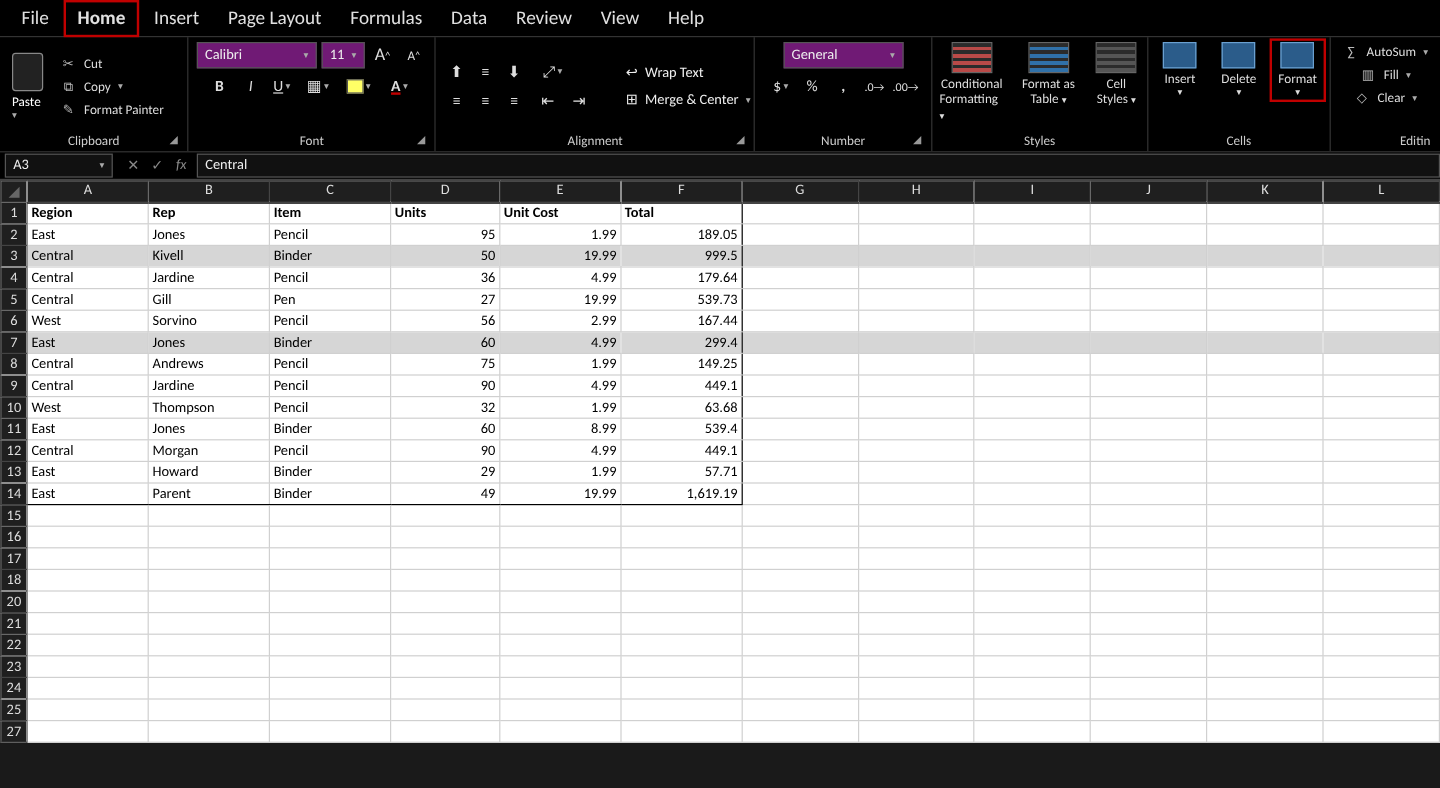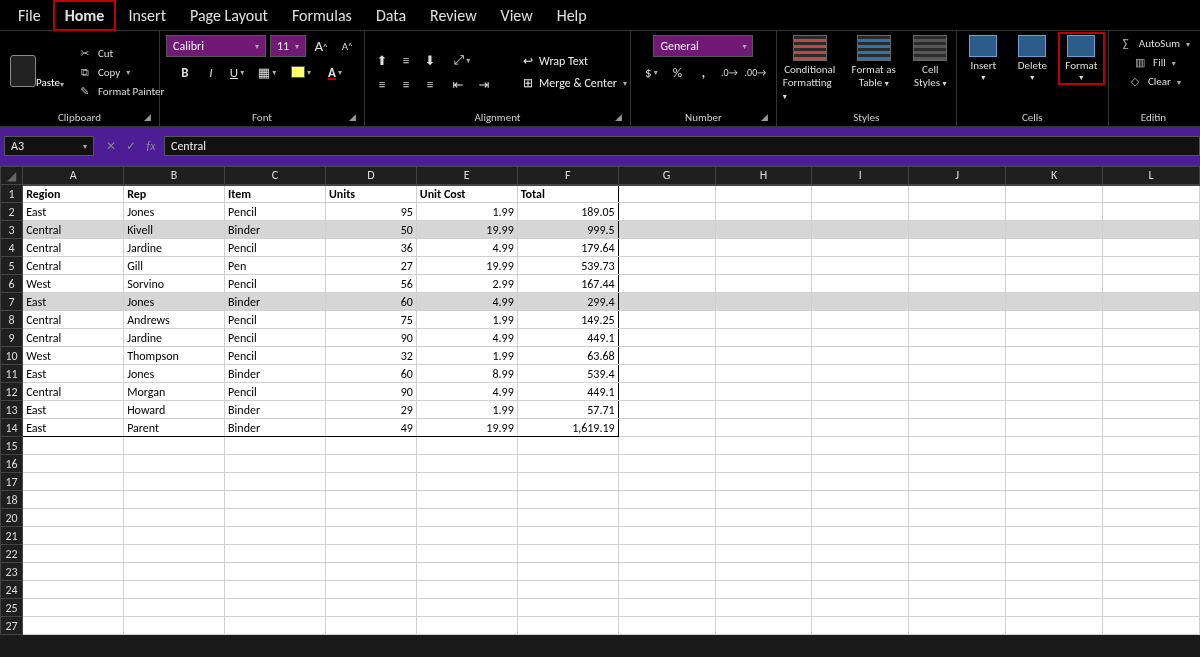--- a/index.html
+++ b/index.html
@@ -59,21 +59,21 @@
     position: absolute;
     right: 2px;
     bottom: 2px;
     font-size: 9px;
     color: #999;
     cursor: pointer;
   }
   
   .clipboard-body { display: flex; gap: 6px; }
   .paste-btn {
-    display: flex; flex-direction: row; align-items: flex-end;
+    display: flex; flex-direction: column; align-items: flex-start;
     padding: 2px 4px; cursor: pointer; font-size: 11px;
   }
   .paste-btn .clip-icon {
     width: 26px; height: 32px; border: 1px solid #888;
     border-radius: 3px; margin-bottom: 2px; background:#222;
   }
   .small-stack { display: flex; flex-direction: column; gap: 2px; }
   .small-btn {
     display: flex; align-items: center; gap: 6px;
     padding: 2px 4px; cursor: pointer; font-size: 11px; color:#ddd;
@@ -139,22 +139,22 @@
   .cell-btn .cicon {
     width:28px; height:22px; margin-bottom:2px;
     background:#2b5c8a; border:1px solid #6aa0d0;
   }
   .cell-btn.highlight { outline:2px solid #c00000; outline-offset:1px; }
   
   .editing-body { display:flex; flex-direction:column; gap:2px; }
   
   .fx-row {
     display:flex; align-items:center;
-    background:#4c1d95; border-top:1px solid #333; border-bottom:1px solid #444;
-    height:40px;
+    background:#000000; border-top:1px solid #333; border-bottom:1px solid #444;
+    height:24px;
   }
   .name-box {
     width:90px; border:1px solid #555; background:#111;
     height:20px; margin:0 4px; display:flex; align-items:center;
     padding:0 6px; color:#eee; justify-content:space-between; font-size:12px;
   }
   .fx-ctrl { display:flex; align-items:center; gap:2px; color:#888; padding:0 4px;}
   .fx-btn { width:18px; text-align:center; cursor:pointer; }
   .fx-input {
     flex:1; height:20px; background:#111; border:1px solid #555;
@@ -383,21 +383,21 @@
         <span class="small-ico">▥</span>
         <span>Fill</span>
         <span style="font-size:8px;color:#aaa">▾</span>
       </div>
       <div class="small-btn">
         <span class="small-ico">◇</span>
         <span>Clear</span>
         <span style="font-size:8px;color:#aaa">▾</span>
       </div>
     </div>
-    <div class="group-label" style="padding-right:2px"><span>Editin</span></div>
+    <div class="group-label" style="text-align:right;padding-right:2px"><span>Editin</span></div>
   </div>
 </div>
 
 <div class="fx-row">
   <div class="name-box">
     <span>A3</span>
     <span style="font-size:8px;color:#aaa">▾</span>
   </div>
   <div class="fx-ctrl">
     <span class="fx-btn">✕</span>

